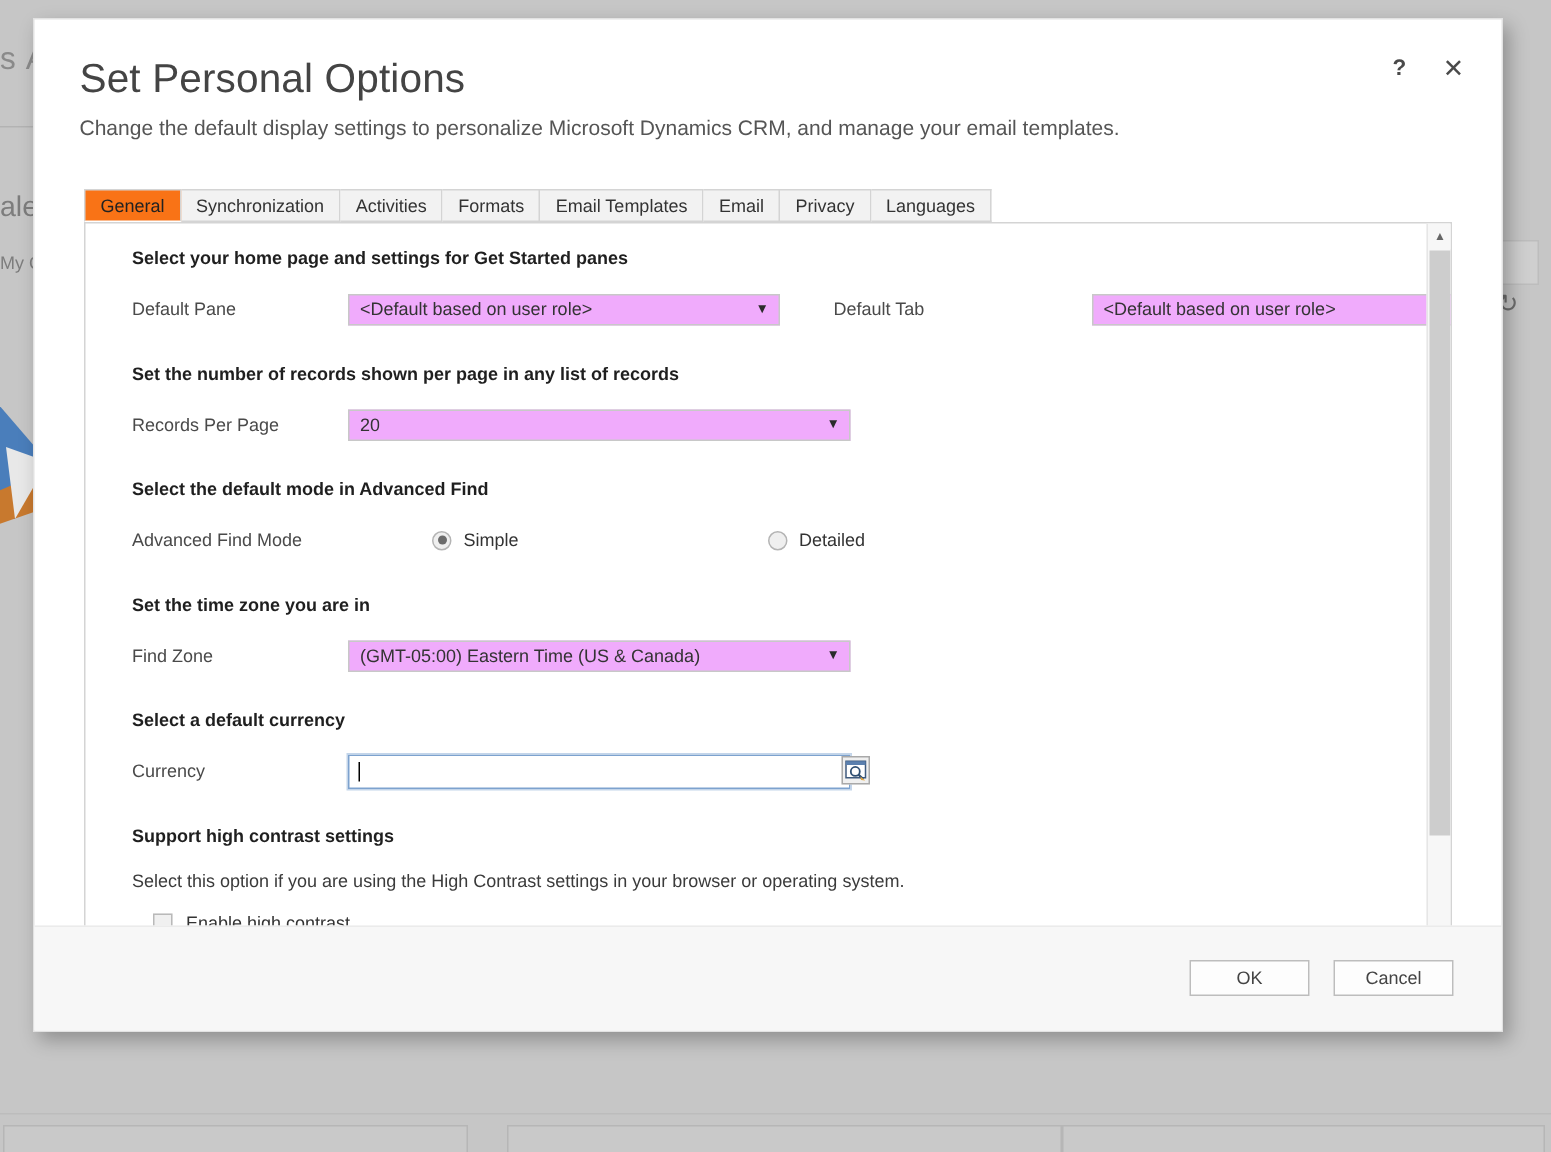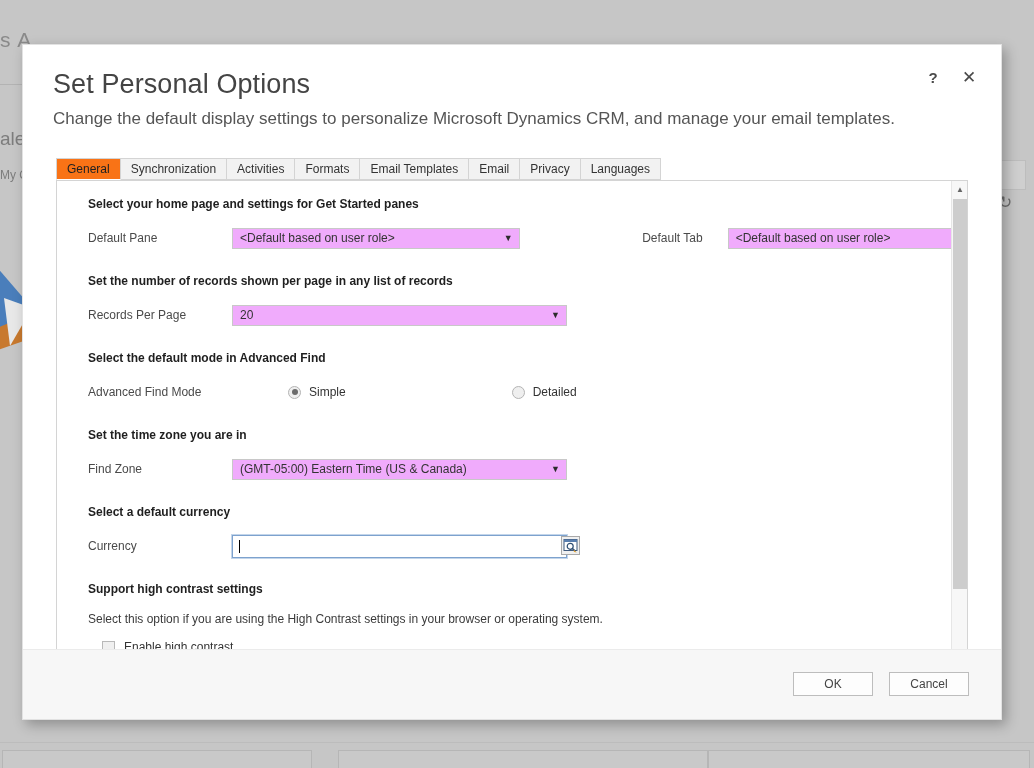--- a/index.html
+++ b/index.html
@@ -97,21 +97,21 @@
     top: 742px;
     width: 1034px;
     height: 1px;
     background: #bcbcbc;
   }
 
   
   #dialog {
     position: absolute;
     left: 22px;
-    top: 44px;
+    top: 12px;
     width: 980px;
     height: 676px;
     background: #ffffff;
     box-shadow: 4px 5px 12px rgba(0,0,0,0.28);
     box-sizing: border-box;
     border: 1px solid #e2e2e2;
   }
 
   
   #dialog-header {
@@ -122,21 +122,21 @@
   }
   #dialog-title {
     font-size: 27px;
     font-weight: 400;
     color: #444444;
     margin: 0;
     line-height: 1.15;
     letter-spacing: 0.1px;
   }
   #dialog-subtitle {
-    font-size: 17px;
+    font-size: 14px;
     color: #555555;
     margin-top: 9px;
   }
   #header-actions {
     position: absolute;
     right: 18px;
     top: 18px;
     display: flex;
     align-items: center;
     gap: 8px;
@@ -258,21 +258,20 @@
   #default-tab-select  { width: 302px; }
   #records-select      { width: 335px; }
   #timezone-select     { width: 335px; }
 
   #default-tab-label {
     font-size: 12px;
     color: #4a4a4a;
     margin-left: 11px;
     width: 147px;
     flex: none;
-    text-align: right;
   }
 
   
   .radio-item {
     display: flex;
     align-items: center;
     cursor: pointer;
   }
   .radio-dot {
     width: 13px;

